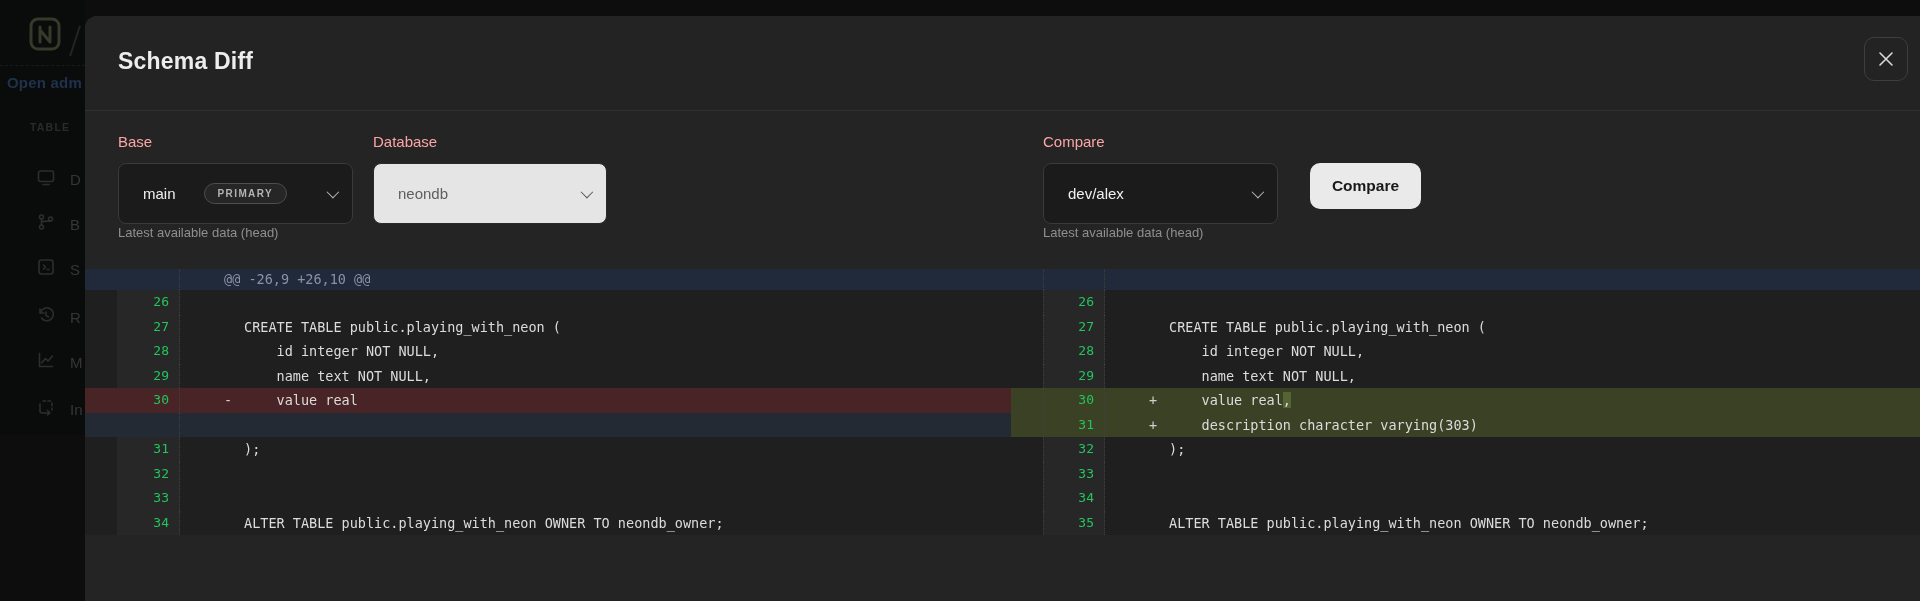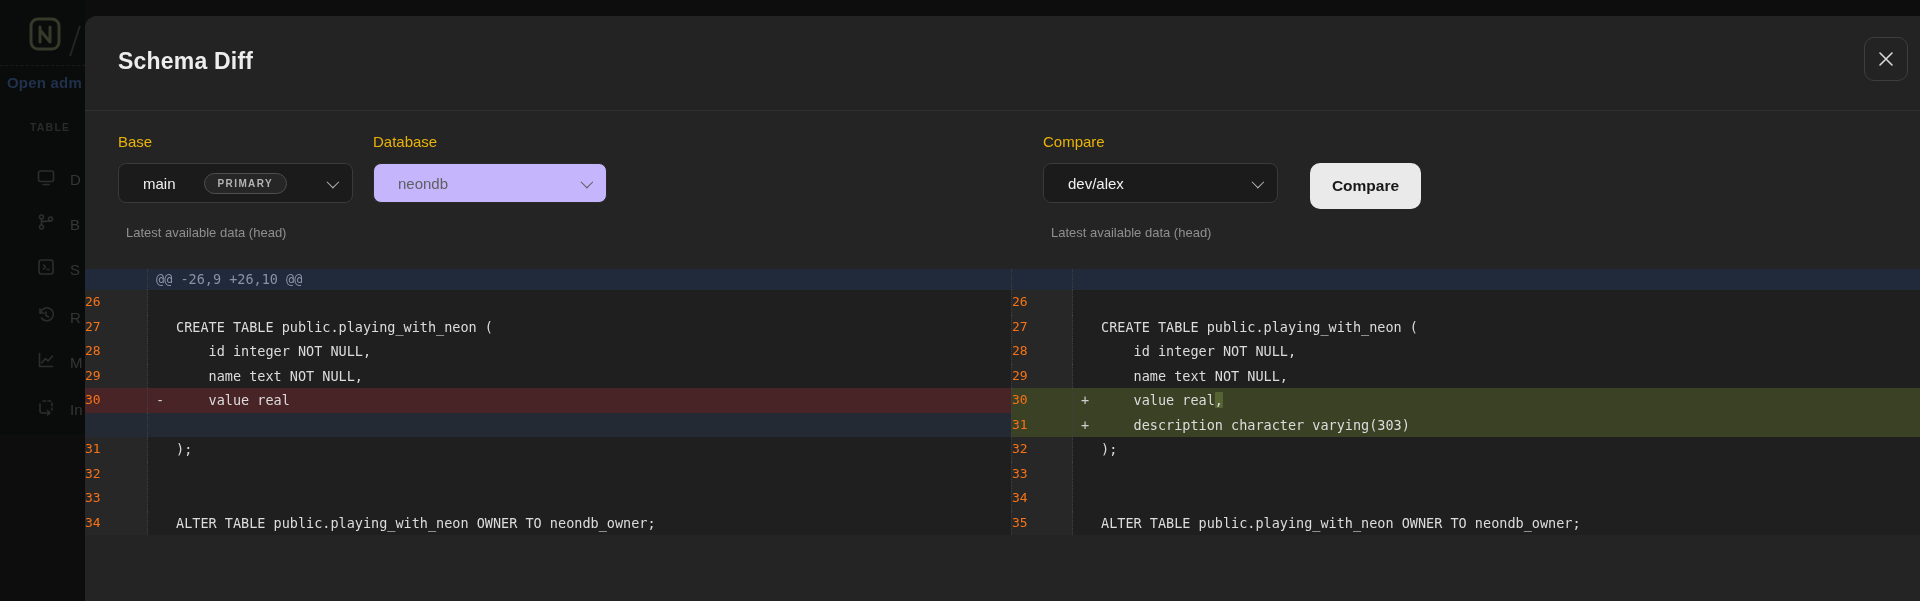--- a/index.html
+++ b/index.html
@@ -29,55 +29,55 @@
   .modal {
     position:absolute; left:85px; top:16px; width:1835px; height:597px;
     background:#242424; border-radius:12px 0 0 0; overflow:hidden;
   }
   .modal-header { position:absolute; left:0; top:0; width:100%; height:95px; background:#232323; border-bottom:1px solid #313131; }
   .modal-title { position:absolute; left:33px; top:32px; font-size:23px; font-weight:600; color:#ededed; letter-spacing:.2px; }
   .close-btn { position:absolute; left:1779px; top:21px; width:44px; height:44px;
     border:1px solid #3e3e3e; border-radius:10px; background:transparent; display:flex; align-items:center; justify-content:center; cursor:pointer; }
 
   
-  .field-label { position:absolute; top:117px; font-size:15px; color:#eab308; }
-  .helper { position:absolute; top:209px; font-size:13px; color:#8f8f8f;margin-left:8px; }
+  .field-label { position:absolute; top:117px; font-size:15px; color:#fca5a5; }
+  .helper { position:absolute; top:209px; font-size:13px; color:#8f8f8f; }
   .select {
-    position:absolute; top:147px; height:40px; border-radius:8px;
+    position:absolute; top:147px; height:61px; border-radius:8px;
     background:#1b1b1b; border:1px solid #3a3a3a;
     display:flex; align-items:center; cursor:pointer;
   }
-  .select.disabled { background:#c4b5fd; border-color:#2a2a2a; cursor:default; }
+  .select.disabled { background:#e5e5e5; border-color:#2a2a2a; cursor:default; }
   .sel-base { left:33px; width:235px; padding:0 16px 0 24px; }
   .sel-db { left:288px; width:234px; padding:0 16px 0 24px; }
   .sel-compare { left:958px; width:235px; padding:0 16px 0 24px; }
   .sel-value { font-size:15px; font-weight:500; color:#f0f0f0; }
   .select.disabled .sel-value { color:#5f5f5f; font-weight:400; }
   .badge { margin-left:28px; padding:4px 13px; border:1px solid #4f4f4f; border-radius:999px;
     font-size:10px; font-weight:600; letter-spacing:1.4px; color:#b3b3b3; background:#262626; }
   .chev { margin-left:auto; width:9px; height:9px; border-right:1.8px solid #b8b8b8; border-bottom:1.8px solid #b8b8b8;
     transform:rotate(45deg) translateY(-2px); }
   .select.disabled .chev { border-color:#585858; }
   .compare-btn { position:absolute; left:1225px; top:147px; width:111px; height:46px;
     background:#eaeaea; color:#191919; border:none; border-radius:10px;
     font-family:"Liberation Sans", sans-serif; font-size:15.5px; font-weight:600; cursor:pointer; }
 
   
   .diff { position:absolute; left:0; top:253px; width:1835px; display:flex;
     font-family:"DejaVu Sans Mono", monospace; font-size:13.5px; color:#dcdcdc; }
   .panel { display:flex; flex-direction:column; }
   .panel.left { width:926px; }
   .panel.right { width:909px; }
-  .drow { display:flex; height:24.5px; line-height:24.5px; background:var(--ctx-bg); }
+  .drow { display:flex; height:24.5px; line-height:24.5px; background:var(--ctx-bg);gap:36px; }
   .drow.hunk { height:21px; line-height:21px; background:var(--hunk-bg); }
   .drow.del { background:var(--del-bg); }
   .drow.add { background:var(--add-bg); }
   .drow.empty { background:var(--empty-bg); }
-  .gut { flex:0 0 63px; text-align:left; padding-right:10px; color:#f97316; font-size:13px;
-    background:#272727; border-right:1px dotted #3f3f3f; }
+  .gut { flex:0 0 63px; text-align:right; padding-right:10px; color:#22c55e; font-size:13px;
+    background:#272727; border-right:1px dotted #3f3f3f;margin-left:32px; }
   .panel.right .gut { flex-basis:62px; border-left:1px dotted #3f3f3f; }
   .drow.hunk .gut, .drow.del .gut, .drow.add .gut, .drow.empty .gut { background:transparent; }
   .codecell { flex:1; padding-left:8px; white-space:pre; overflow:hidden; display:flex;align-items:center; }
   .marker { flex:0 0 20px; color:#cfcfcf; }
   .hunk-text { color:#8a92a6; padding-left:8px; white-space:pre; }
   .hl { background:var(--hl-bg); border-radius:1px; }
 </style>
 </head>
 <body>
 

